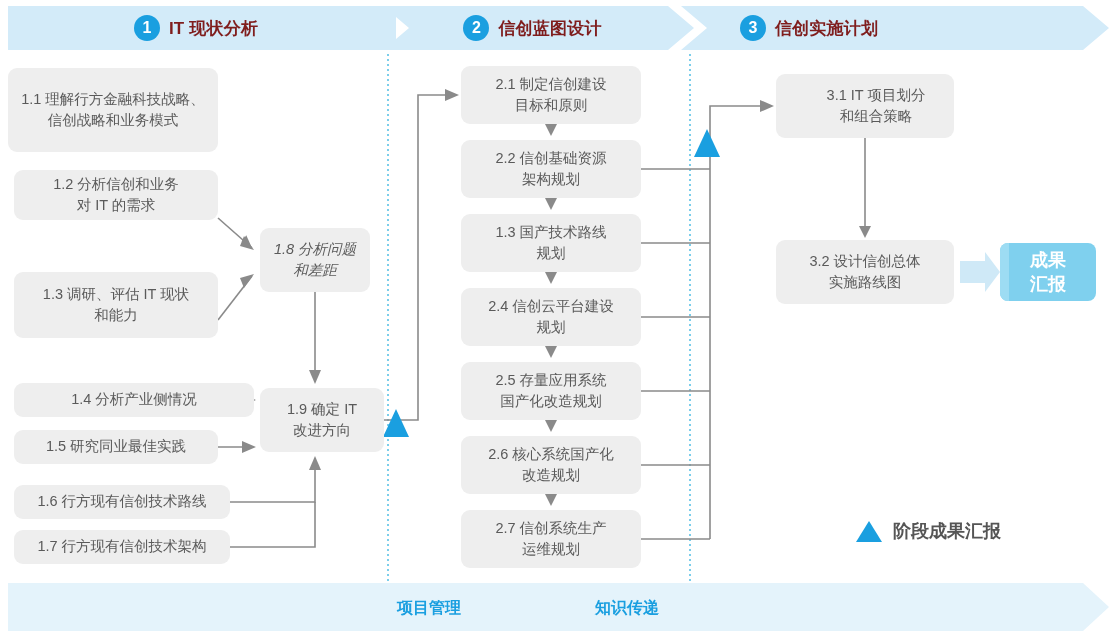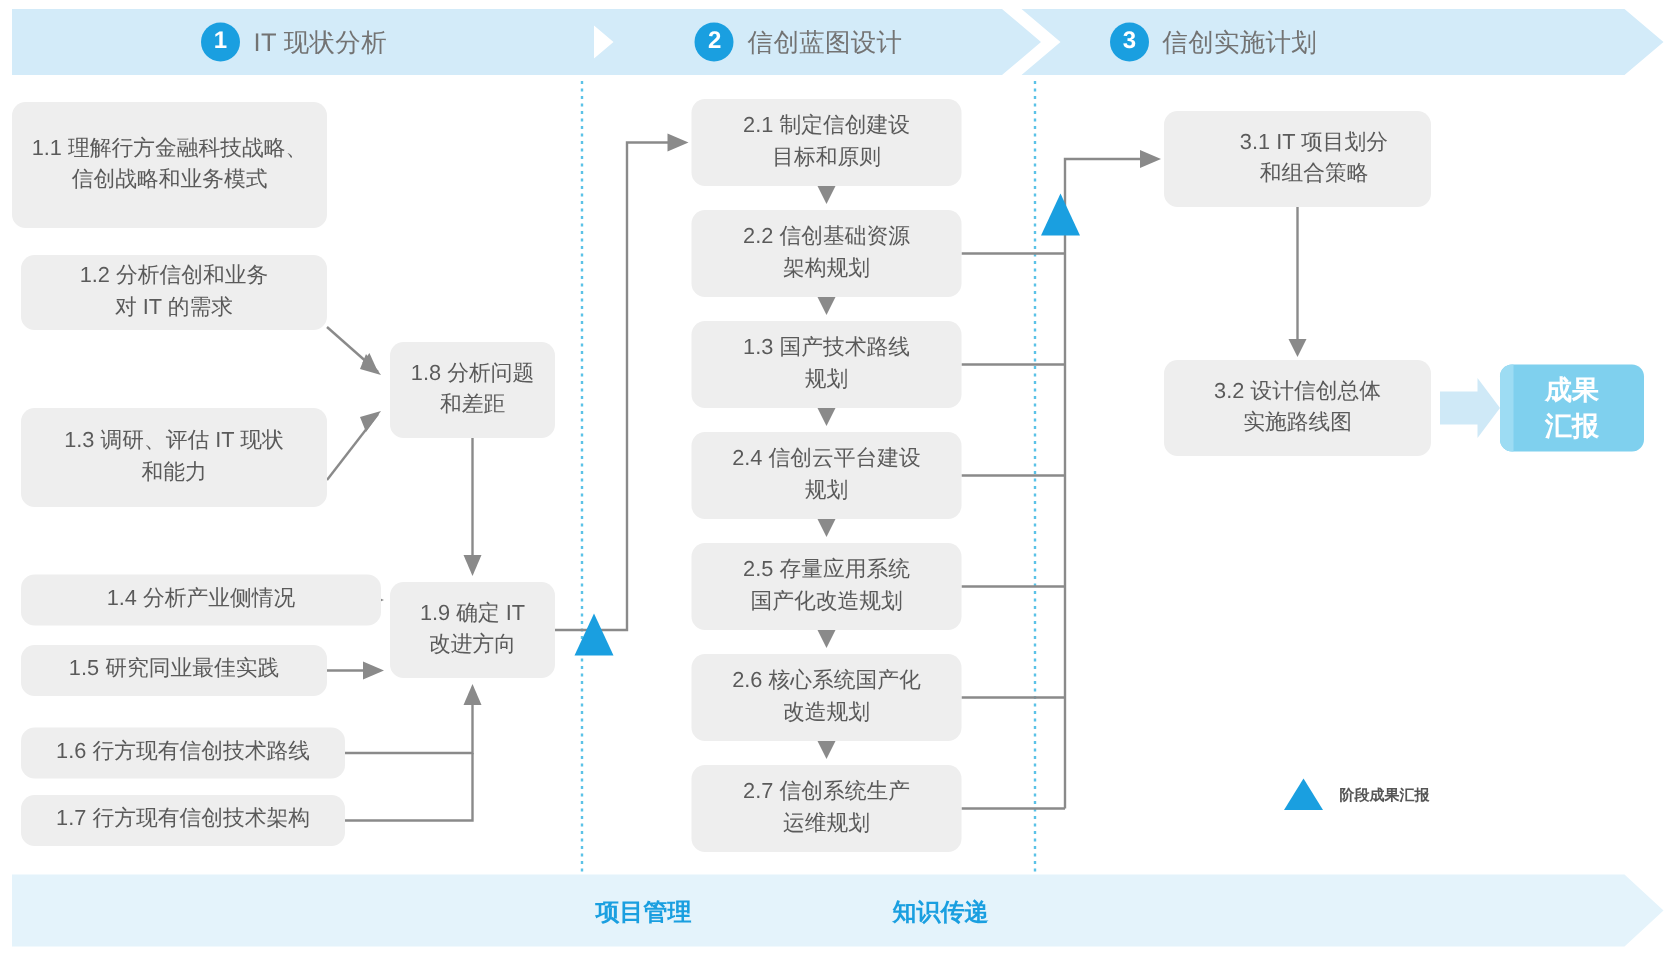--- a/index.html
+++ b/index.html
@@ -32,23 +32,23 @@
     transform:translateX(-6px);
   }
   .phase-num{
     width:26px;height:26px;border-radius:50%;
     background:#1a9fe0;color:#ffffff;
     font-size:16px;font-weight:bold;
     display:flex;align-items:center;justify-content:center;
     line-height:1;
   }
   .phase-label{
-    color:#737373;
+    color:#7f1d1d;
     font-size:17px;
-    font-weight:normal;
+    font-weight:bold;
     white-space:nowrap;
     letter-spacing:.2px;
   }
   .footer-label{
     position:absolute;
     color:#1a9fe0;
     font-size:16px;
     font-weight:bold;
     white-space:nowrap;
     top:598px;
@@ -102,21 +102,21 @@
     display:flex;align-items:center;gap:11px;
   }
   .legend-tri{
     width:0;height:0;
     border-left:13px solid transparent;
     border-right:13px solid transparent;
     border-bottom:21px solid #1a9fe0;
   }
   .legend-text{
     color:#555555;
-    font-size:10px;
+    font-size:18px;
     font-weight:bold;
     white-space:nowrap;
   }
 
   svg.overlay{
     position:absolute;left:0;top:0;
     width:1115px;height:638px;
     pointer-events:none;
   }
 </style>
@@ -223,23 +223,23 @@
   <div class="box" style="left:8px;top:68px;width:210px;height:84px;">1.1 理解行方金融科技战略、
 信创战略和业务模式</div>
   <div class="box" style="left:14px;top:170px;width:204px;height:50px;">1.2 分析信创和业务
 对 IT 的需求</div>
   <div class="box" style="left:14px;top:272px;width:204px;height:66px;">1.3 调研、评估 IT 现状
 和能力</div>
   <div class="box" style="left:14px;top:383px;width:240px;height:34px;">1.4 分析产业侧情况</div>
   <div class="box" style="left:14px;top:430px;width:204px;height:34px;">1.5 研究同业最佳实践</div>
   <div class="box" style="left:14px;top:485px;width:216px;height:34px;">1.6 行方现有信创技术路线</div>
   <div class="box" style="left:14px;top:530px;width:216px;height:34px;">1.7 行方现有信创技术架构</div>
-  <div class="box" style="left:260px;top:228px;width:110px;height:64px;">1.8 分析问题
+  <div class="box" style="left:260px;top:228px;width:110px;height:64px;font-style:italic;">1.8 分析问题
 和差距</div>
-  <div class="box" style="left:260px;top:388px;width:110px;height:64px;">1.9 确定 IT
+  <div class="box" style="left:260px;top:388px;width:124px;height:64px;">1.9 确定 IT
 改进方向</div>
 
   <div class="box" style="left:461px;top:66px;width:180px;height:58px;">2.1 制定信创建设
 目标和原则</div>
   <div class="box" style="left:461px;top:140px;width:180px;height:58px;">2.2 信创基础资源
 架构规划</div>
   <div class="box" style="left:461px;top:214px;width:180px;height:58px;">1.3 国产技术路线
 规划</div>
   <div class="box" style="left:461px;top:288px;width:180px;height:58px;">2.4 信创云平台建设
 规划</div>

